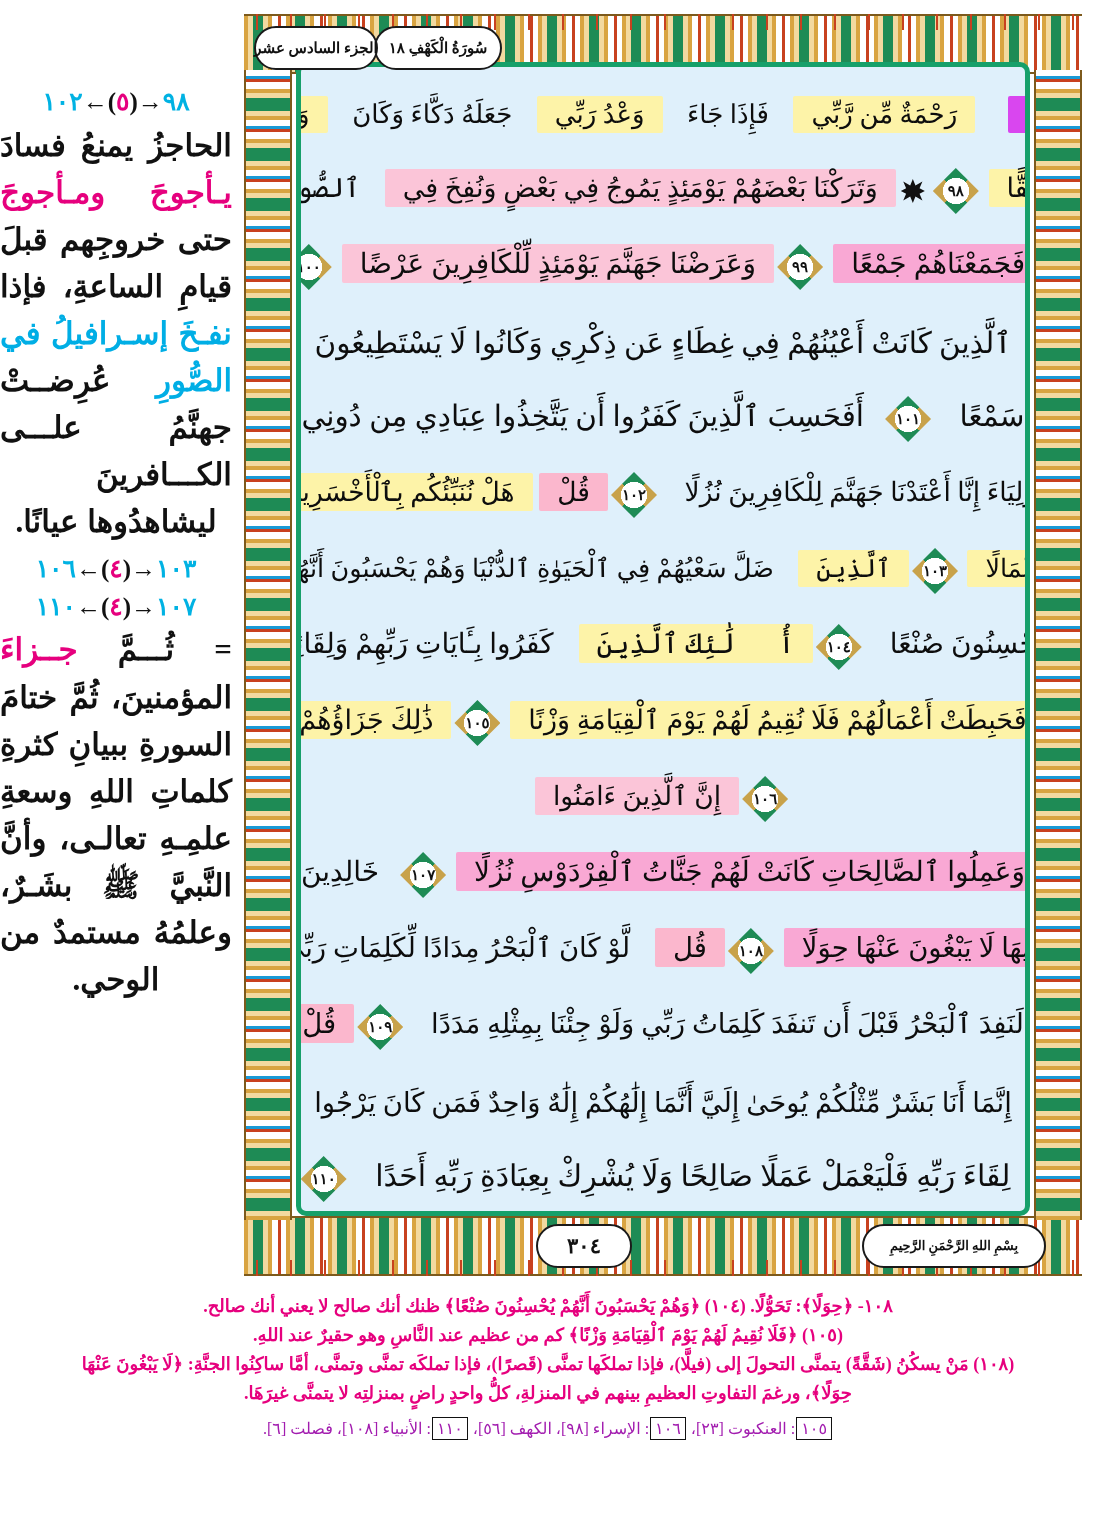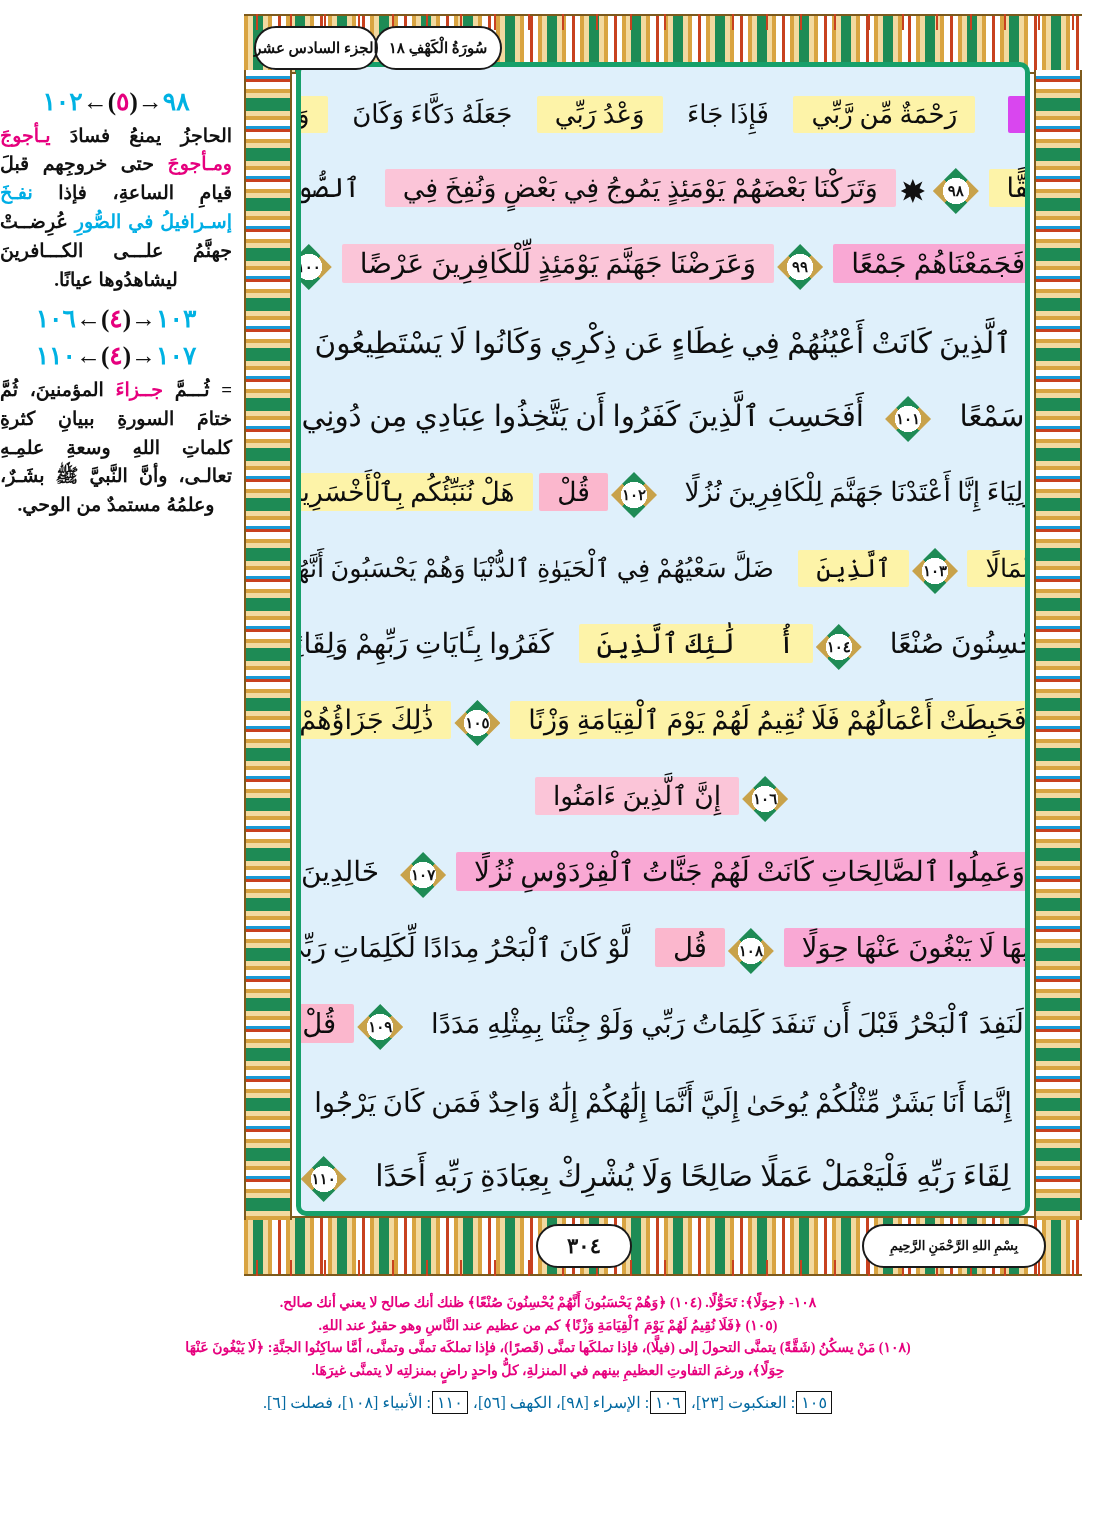--- a/index.html
+++ b/index.html
@@ -41,21 +41,21 @@
     line-height: 1.1;
     margin-bottom: 6px;
     white-space: nowrap;
     direction: ltr;
     unicode-bidi: bidi-override;
   }
   .side-range .num { color: #00b2e3; }
   .side-range .cnt { color: #e6007e; }
   .side-range .arrow { color: #111; font-weight: 700; }
   .side-text {
-    font-size: 19px;
+    font-size: 31px;
     line-height: 1.52;
     color: #111;
     text-align: justify;
     text-align-last: center;
     font-weight: 600;
     word-spacing: 1px;
   }
   .hl-pink  { color: #e6007e; font-weight: 700; }
   .hl-blue  { color: #00aee5; font-weight: 700; }
 
@@ -231,28 +231,28 @@
     position: absolute;
     top: 1292px;
     left: 14px;
     width: 1068px;
     direction: rtl;
     text-align: center;
     color: #e6007e;
     font-weight: 700;
   }
   .fn-line {
-    font-size: 14px;
+    font-size: 18px;
     line-height: 1.62;
     padding: 0 6px;
   }
   .fn-line.wide { text-align: justify; text-align-last: center; }
   #refs {
     margin-top: 8px;
-    color: #0369a1;
+    color: #a21caf;
     font-weight: 400;
     font-size: 16px;
     direction: rtl;
     text-align: center;
   }
   .ref-box {
     display: inline-block;
     border: 1.4px solid #111;
     padding: 0 4px;
     margin: 0 1px;

